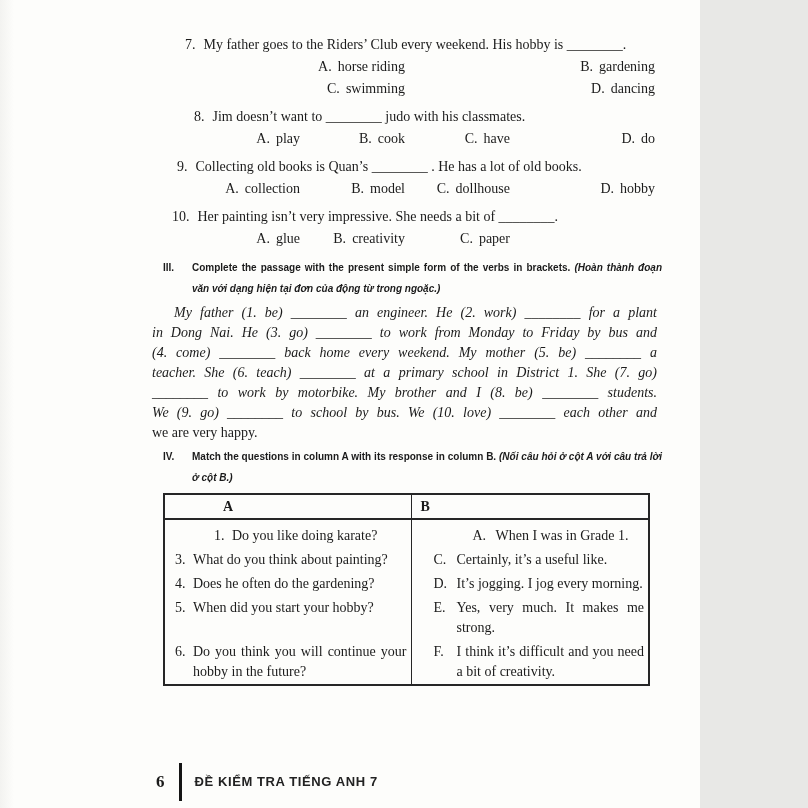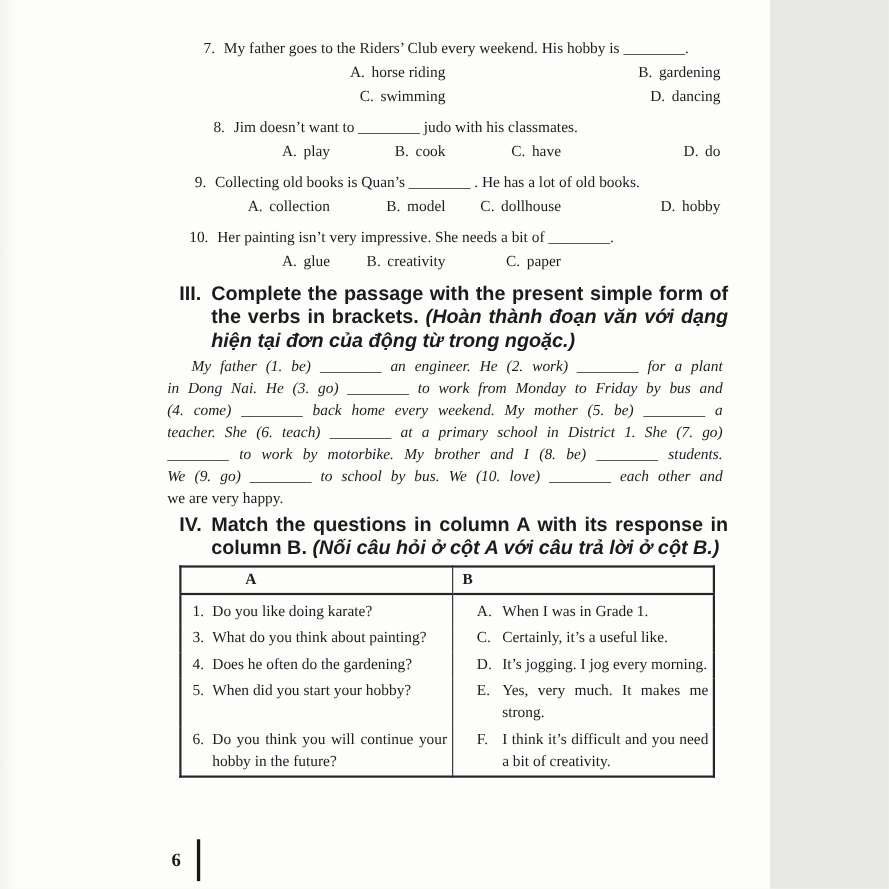--- a/index.html
+++ b/index.html
@@ -28,21 +28,21 @@
   .qnum { margin-right:8px; }
   .opts { margin-left:64px; display:grid; line-height:22px; margin-top:1px; }
   .opts2 { grid-template-columns:191px 1fr; }
   .opts4 { grid-template-columns:86px 105px 105px 1fr; }
   .opt { white-space:nowrap;text-align:right; }
   .olab { margin-right:6px; }
 
   
   .heading { position:relative; margin-top:7px; padding-left:42px; width:470px;
              font-family:"Liberation Sans", sans-serif; font-weight:bold;
-             font-size:18px; line-height:21px; text-align:justify; }
+             font-size:10px; line-height:21px; text-align:justify; }
   .secnum { position:absolute; left:13px; top:0; }
   .hvi { font-style:italic; }
 
   
   .passage { margin-top:4px; margin-left:2px; width:505px; }
   .pline { line-height:20px; }
   .j { text-align:justify; text-align-last:justify;font-style:italic; }
   .ind { text-indent:22px; }
 
   
@@ -51,21 +51,21 @@
                 font-size:14px; line-height:20px; }
   table.match col.ca-col { width:247px; }
   table.match col.cb-col { width:238px; }
   table.match { border:2px solid #262626; }
   th.tha, th.thb { border-bottom:2px solid #262626; font-weight:bold;
                    text-align:left; padding:2px 0 1px 0; }
   th.tha { padding-left:58px; border-right:1.5px solid #262626; }
   th.thb { padding-left:9px; }
   td { vertical-align:top; padding:2px 4px 2px 0; }
   td.ca { border-right:1.5px solid #262626; }
-  tr.frow td { padding-top:6px; }
+  tr.frow td { padding-top:6px;padding-left:39px; }
   .hangA { padding-left:18px; margin-left:10px; text-align:justify; }
   .hangA .alab { display:inline-block; width:18px; margin-left:-18px; text-align:left; }
   .hangB { padding-left:23px; margin-left:22px; text-align:justify; }
   .hangB .blab { display:inline-block; width:23px; margin-left:-23px; text-align:left; }
 
   
   .footer { position:absolute; left:156px; top:763px; display:flex; align-items:stretch; }
   .pnum { font-family:"Liberation Serif", serif; font-weight:bold; font-size:17px;
           line-height:38px; }
   .fbar { width:3px; background:#151515; margin:0 13px 0 14px; height:38px; }
@@ -201,14 +201,15 @@
             </td>
         </tr>
       </tbody>
     </table>
 
   </div>
 
   <div class="footer">
     <span class="pnum">6</span>
     <span class="fbar"></span>
+    <span class="ftitle">ĐỀ KIỂM TRA TIẾNG ANH 7</span>
   </div>
 </div>
 
 </body></html>

